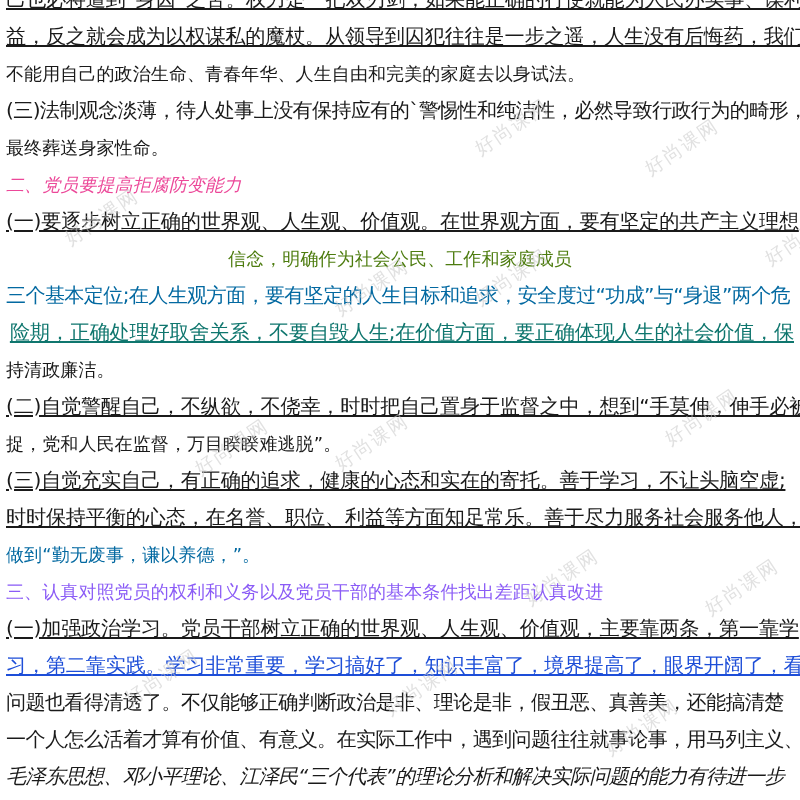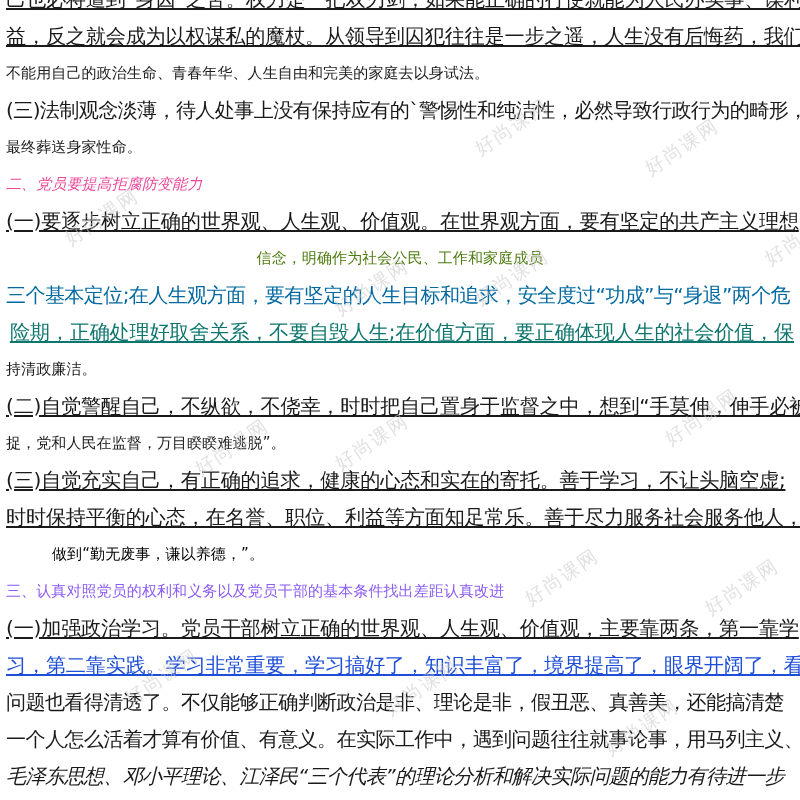--- a/index.html
+++ b/index.html
@@ -49,21 +49,21 @@
     position: absolute;
     inset: 0;
     z-index: 1;
     padding: 0 6px 0 6px;
     box-sizing: border-box;
   }
 
   .line {
     height: 37px;
     line-height: 37px;
-    font-size: 15px;
+    font-size: 18px;
     color: #1a1a1a;
     white-space: nowrap;
     letter-spacing: 0.1px;
     font-weight: 400;
     overflow: visible;
   }
   
   .line.tight  { letter-spacing: -0.25px; font-size: 20.2px; text-decoration: underline; }
   .line.tight2 { letter-spacing: -0.65px; font-size: 20.1px; }
 
@@ -101,21 +101,21 @@
       <div class="line" style="color: #ec4899; font-style: italic;">二、党员要提高拒腐防变能力</div>
       <div class="line tight" style="color: rgb(26, 26, 26);">(一)要逐步树立正确的世界观、人生观、价值观。在世界观方面，要有坚定的共产主义理想</div>
       <div class="line" style="color: #4d7c0f; text-align: center;">信念，明确作为社会公民、工作和家庭成员</div>
       <div class="line tight2" style="color: #0369a1;">三个基本定位;在人生观方面，要有坚定的人生目标和追求，安全度过“功成”与“身退”两个危</div>
       <div class="line tight" style="color: #0f766e; text-align: right;">险期，正确处理好取舍关系，不要自毁人生;在价值方面，要正确体现人生的社会价值，保</div>
       <div class="line" style="color: rgb(26, 26, 26);">持清政廉洁。</div>
       <div class="line tight" style="color: rgb(26, 26, 26);">(二)自觉警醒自己，不纵欲，不侥幸，时时把自己置身于监督之中，想到“手莫伸，伸手必被</div>
       <div class="line" style="color: rgb(26, 26, 26);">捉，党和人民在监督，万目睽睽难逃脱”。</div>
       <div class="line tight" style="color: rgb(26, 26, 26);">(三)自觉充实自己，有正确的追求，健康的心态和实在的寄托。善于学习，不让头脑空虚;</div>
       <div class="line tight" style="color: rgb(26, 26, 26);">时时保持平衡的心态，在名誉、职位、利益等方面知足常乐。善于尽力服务社会服务他人，</div>
-      <div class="line" style="color: #000000; margin-left: 46px;">做到“勤无废事，谦以养德，”。</div>
+      <div class="line" style="color: #0369a1;">做到“勤无废事，谦以养德，”。</div>
       <div class="line" style="color: #8b5cf6;">三、认真对照党员的权利和义务以及党员干部的基本条件找出差距认真改进</div>
       <div class="line tight" style="color: rgb(26, 26, 26);">(一)加强政治学习。党员干部树立正确的世界观、人生观、价值观，主要靠两条，第一靠学</div>
       <div class="line tight" style="color: #1d4ed8;">习，第二靠实践。学习非常重要，学习搞好了，知识丰富了，境界提高了，眼界开阔了，看</div>
       <div class="line tight2" style="color: rgb(26, 26, 26);">问题也看得清透了。不仅能够正确判断政治是非、理论是非，假丑恶、真善美，还能搞清楚</div>
       <div class="line tight2" style="color: rgb(26, 26, 26);">一个人怎么活着才算有价值、有意义。在实际工作中，遇到问题往往就事论事，用马列主义、</div>
       <div class="line tight2" style="color: rgb(26, 26, 26); font-style: italic;">毛泽东思想、邓小平理论、江泽民“三个代表”的理论分析和解决实际问题的能力有待进一步</div>
       <div class="line" style="color: rgb(26, 26, 26);">提高。</div>
     </div>
 
 </div>

